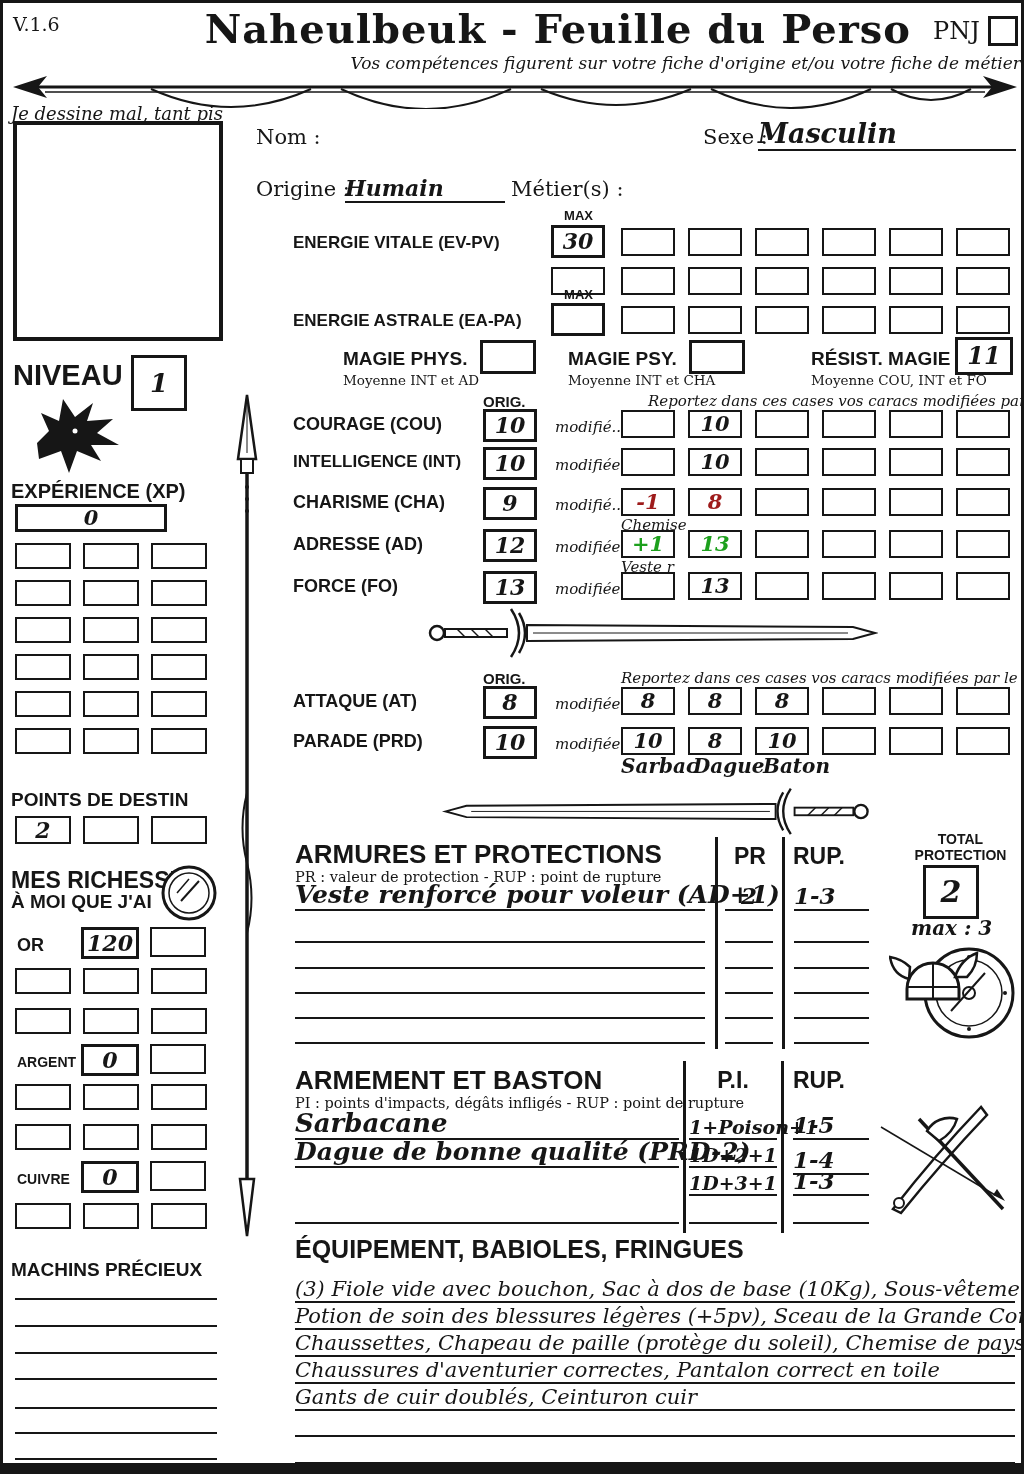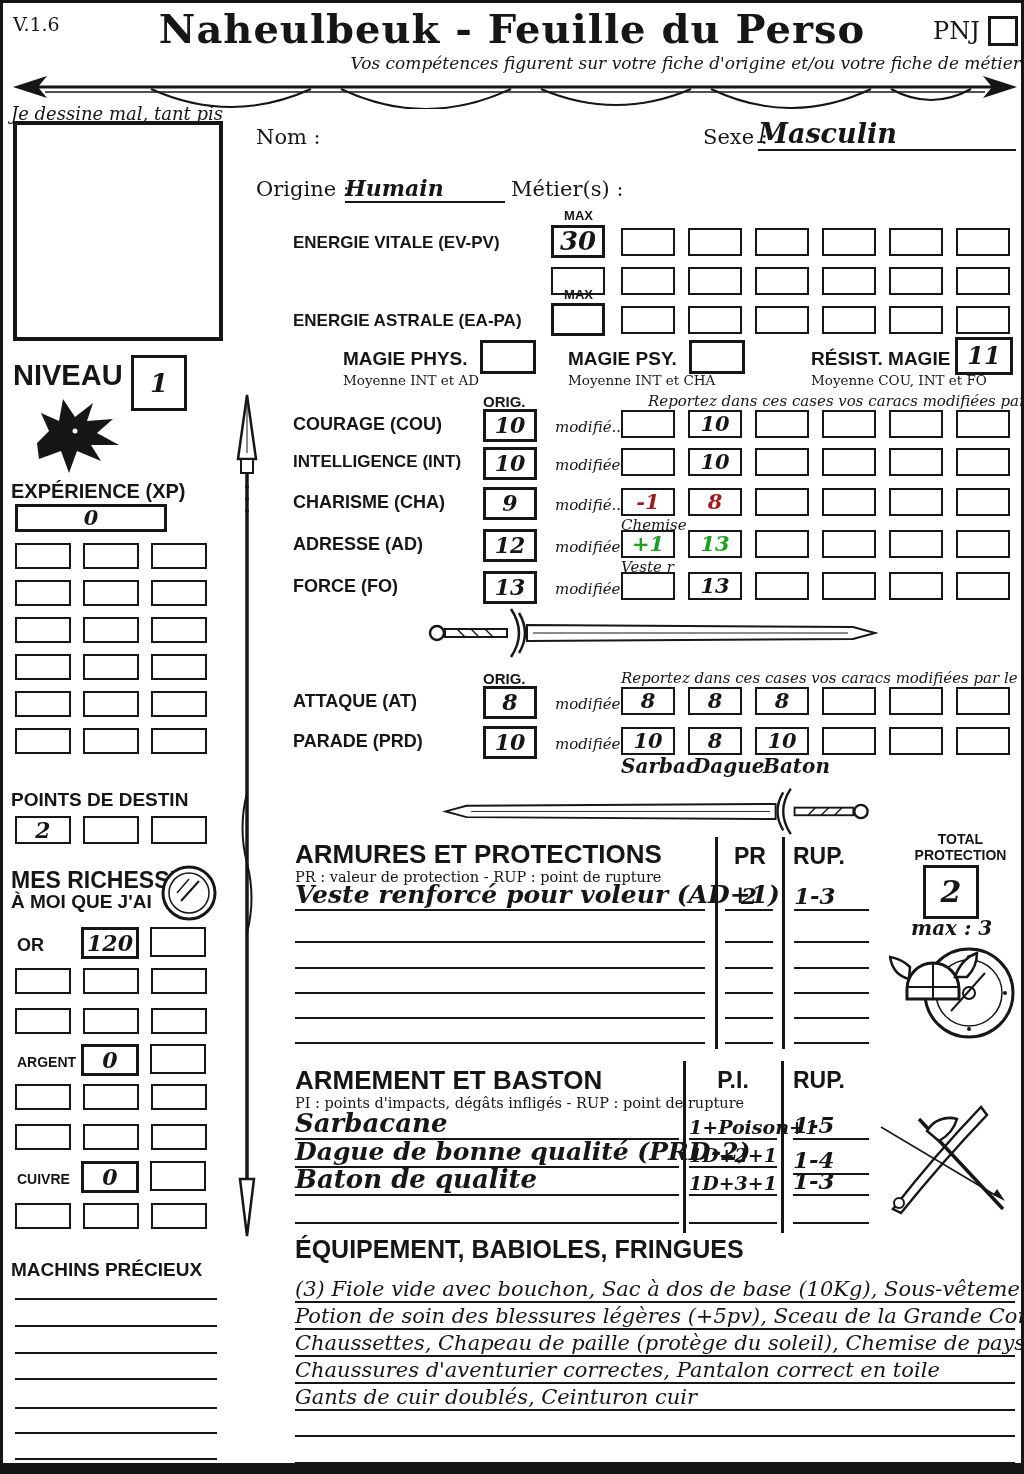--- a/index.html
+++ b/index.html
@@ -8,21 +8,21 @@
         border:3px solid var(--ink);box-sizing:border-box;overflow:hidden;color:var(--ink);}
   .a{position:absolute;}
   .hd{font-family:"Liberation Sans",sans-serif;font-weight:800;color:var(--ink);white-space:nowrap;}
   .sf{font-family:"DejaVu Serif",serif;color:var(--ink);white-space:nowrap;}
   .it{font-family:"DejaVu Serif",serif;font-style:italic;color:var(--ink);white-space:nowrap;}
   .hw{font-family:"DejaVu Serif",serif;font-style:italic;font-weight:600;color:var(--ink);white-space:nowrap;}
   .bx{position:absolute;border:2.5px solid var(--ink);text-align:center;background:#fff;}
   .b3{border-width:3px;}
   .cb{width:50px;height:24px;line-height:24px;font-size:21px;top:1px;}
   .cor{width:48px;height:27px;line-height:27px;border-width:3px;font-size:22px;top:0;}
-  .ebm{width:48px;height:27px;line-height:27px;border-width:3px;font-size:26px;top:-2px;font-style:italic;}
+  .ebm{width:48px;height:27px;line-height:27px;border-width:3px;font-size:22px;top:-2px;font-style:italic;}
   .row{position:absolute;left:250px;width:766px;height:36px;}
   .km{left:298px}.ko{left:230px}
   .k0{left:368px}.k1{left:435px}.k2{left:502px}.k3{left:569px}.k4{left:636px}.k5{left:703px}
   .cl{position:absolute;left:40px;top:5px;font-size:18px;}
   .ml{position:absolute;left:302px;top:9px;font-size:15px;}
   .cnote{position:absolute;top:29px;font-size:15px;font-weight:400;}
   .ul{position:absolute;border-bottom:2.5px solid var(--ink);display:flex;align-items:flex-end;
       white-space:nowrap;overflow:visible;box-sizing:border-box;}
   .ctr{justify-content:center;}
   .neg{color:var(--neg);}
@@ -30,21 +30,21 @@
   .vline{position:absolute;width:3px;background:var(--ink);}
   .cell{width:52px;height:22px;border-width:2.5px;}
   svg{display:block;}
 </style>
 </head>
 <body>
 
 <div class="page">
 
   <div class="a sf" style="left:10px;top:10px;font-size:19px">V.1.6</div>
-  <div class="a sf" style="left:110px;right:110px;top:2px;text-align:center;font-size:40px;font-weight:bold;letter-spacing:1px">Naheulbeuk - Feuille du Perso</div>
+  <div class="a sf" style="left:110px;right:110px;top:2px;text-align:right;font-size:40px;font-weight:bold;letter-spacing:1px">Naheulbeuk - Feuille du Perso</div>
   <div class="a sf" style="left:930px;top:14px;font-size:24px">PNJ</div>
   <div class="a" style="left:985px;top:13px;width:24px;height:24px;border:3px solid var(--ink)"></div>
   <div class="a it" style="left:0;right:0;top:50px;text-align:right;font-size:17px">Vos compétences figurent sur votre fiche d'origine et/ou votre fiche de métier</div>
 
   <svg class="a" style="left:8px;top:70px" width="1008" height="36" viewBox="0 0 1008 36">
     <line x1="26" y1="14" x2="982" y2="14" stroke="#161616" stroke-width="3"></line>
     <line x1="34" y1="19" x2="974" y2="19" stroke="#161616" stroke-width="1.5"></line>
     <polygon points="2,14 36,3 27,14 36,25" fill="#161616"></polygon>
     <polygon points="1006,14 972,3 981,14 972,25" fill="#161616"></polygon>
     <path d="M140,16 q80,36 160,0" fill="none" stroke="#161616" stroke-width="2"></path>
@@ -377,21 +377,20 @@
   <div class="a hd" style="left:790px;top:1064px;width:80px;text-align:left;font-size:23px">RUP.</div>
 
   <div class="ul hw" style="left:292px;top:1107px;width:384px;height:30px;font-size:26px">Sarbacane</div>
   <div class="ul hw" style="left:686px;top:1107px;width:88px;height:30px;font-size:19px">1+Poison+1</div>
   <div class="ul hw" style="left:790px;top:1107px;width:76px;height:30px;font-size:23px">1-5</div>
 
   <div class="ul hw" style="left:292px;top:1135px;width:384px;height:30px;font-size:25px">Dague de bonne qualité (PRD-2)</div>
   <div class="ul hw" style="left:686px;top:1135px;width:88px;height:30px;font-size:19px">1D+2+1</div>
   <div class="ul hw" style="left:790px;top:1135px;width:76px;height:37px;font-size:23px">1-4</div>
 
-  <div class="ul hw" style="left:292px;top:1163px;width:384px;height:30px;font-size:26px">Baton de qualite</div>
   <div class="ul hw" style="left:686px;top:1163px;width:88px;height:30px;font-size:19px">1D+3+1</div>
   <div class="ul hw" style="left:790px;top:1163px;width:76px;height:30px;font-size:23px">1-3</div>
 
   <div class="ul" style="left:292px;top:1191px;width:384px;height:30px"></div>
   <div class="ul" style="left:686px;top:1191px;width:88px;height:30px"></div>
   <div class="ul" style="left:790px;top:1191px;width:76px;height:30px"></div>
 
   <svg class="a" style="left:872px;top:1088px" width="142" height="132" viewBox="0 0 142 132">
     <path d="M18,118 Q60,64 106,16 L112,24 Q68,70 26,122 Z" fill="#fff" stroke="#161616" stroke-width="2.5"></path>
     <circle cx="24" cy="112" r="5" fill="#fff" stroke="#161616" stroke-width="2"></circle>

